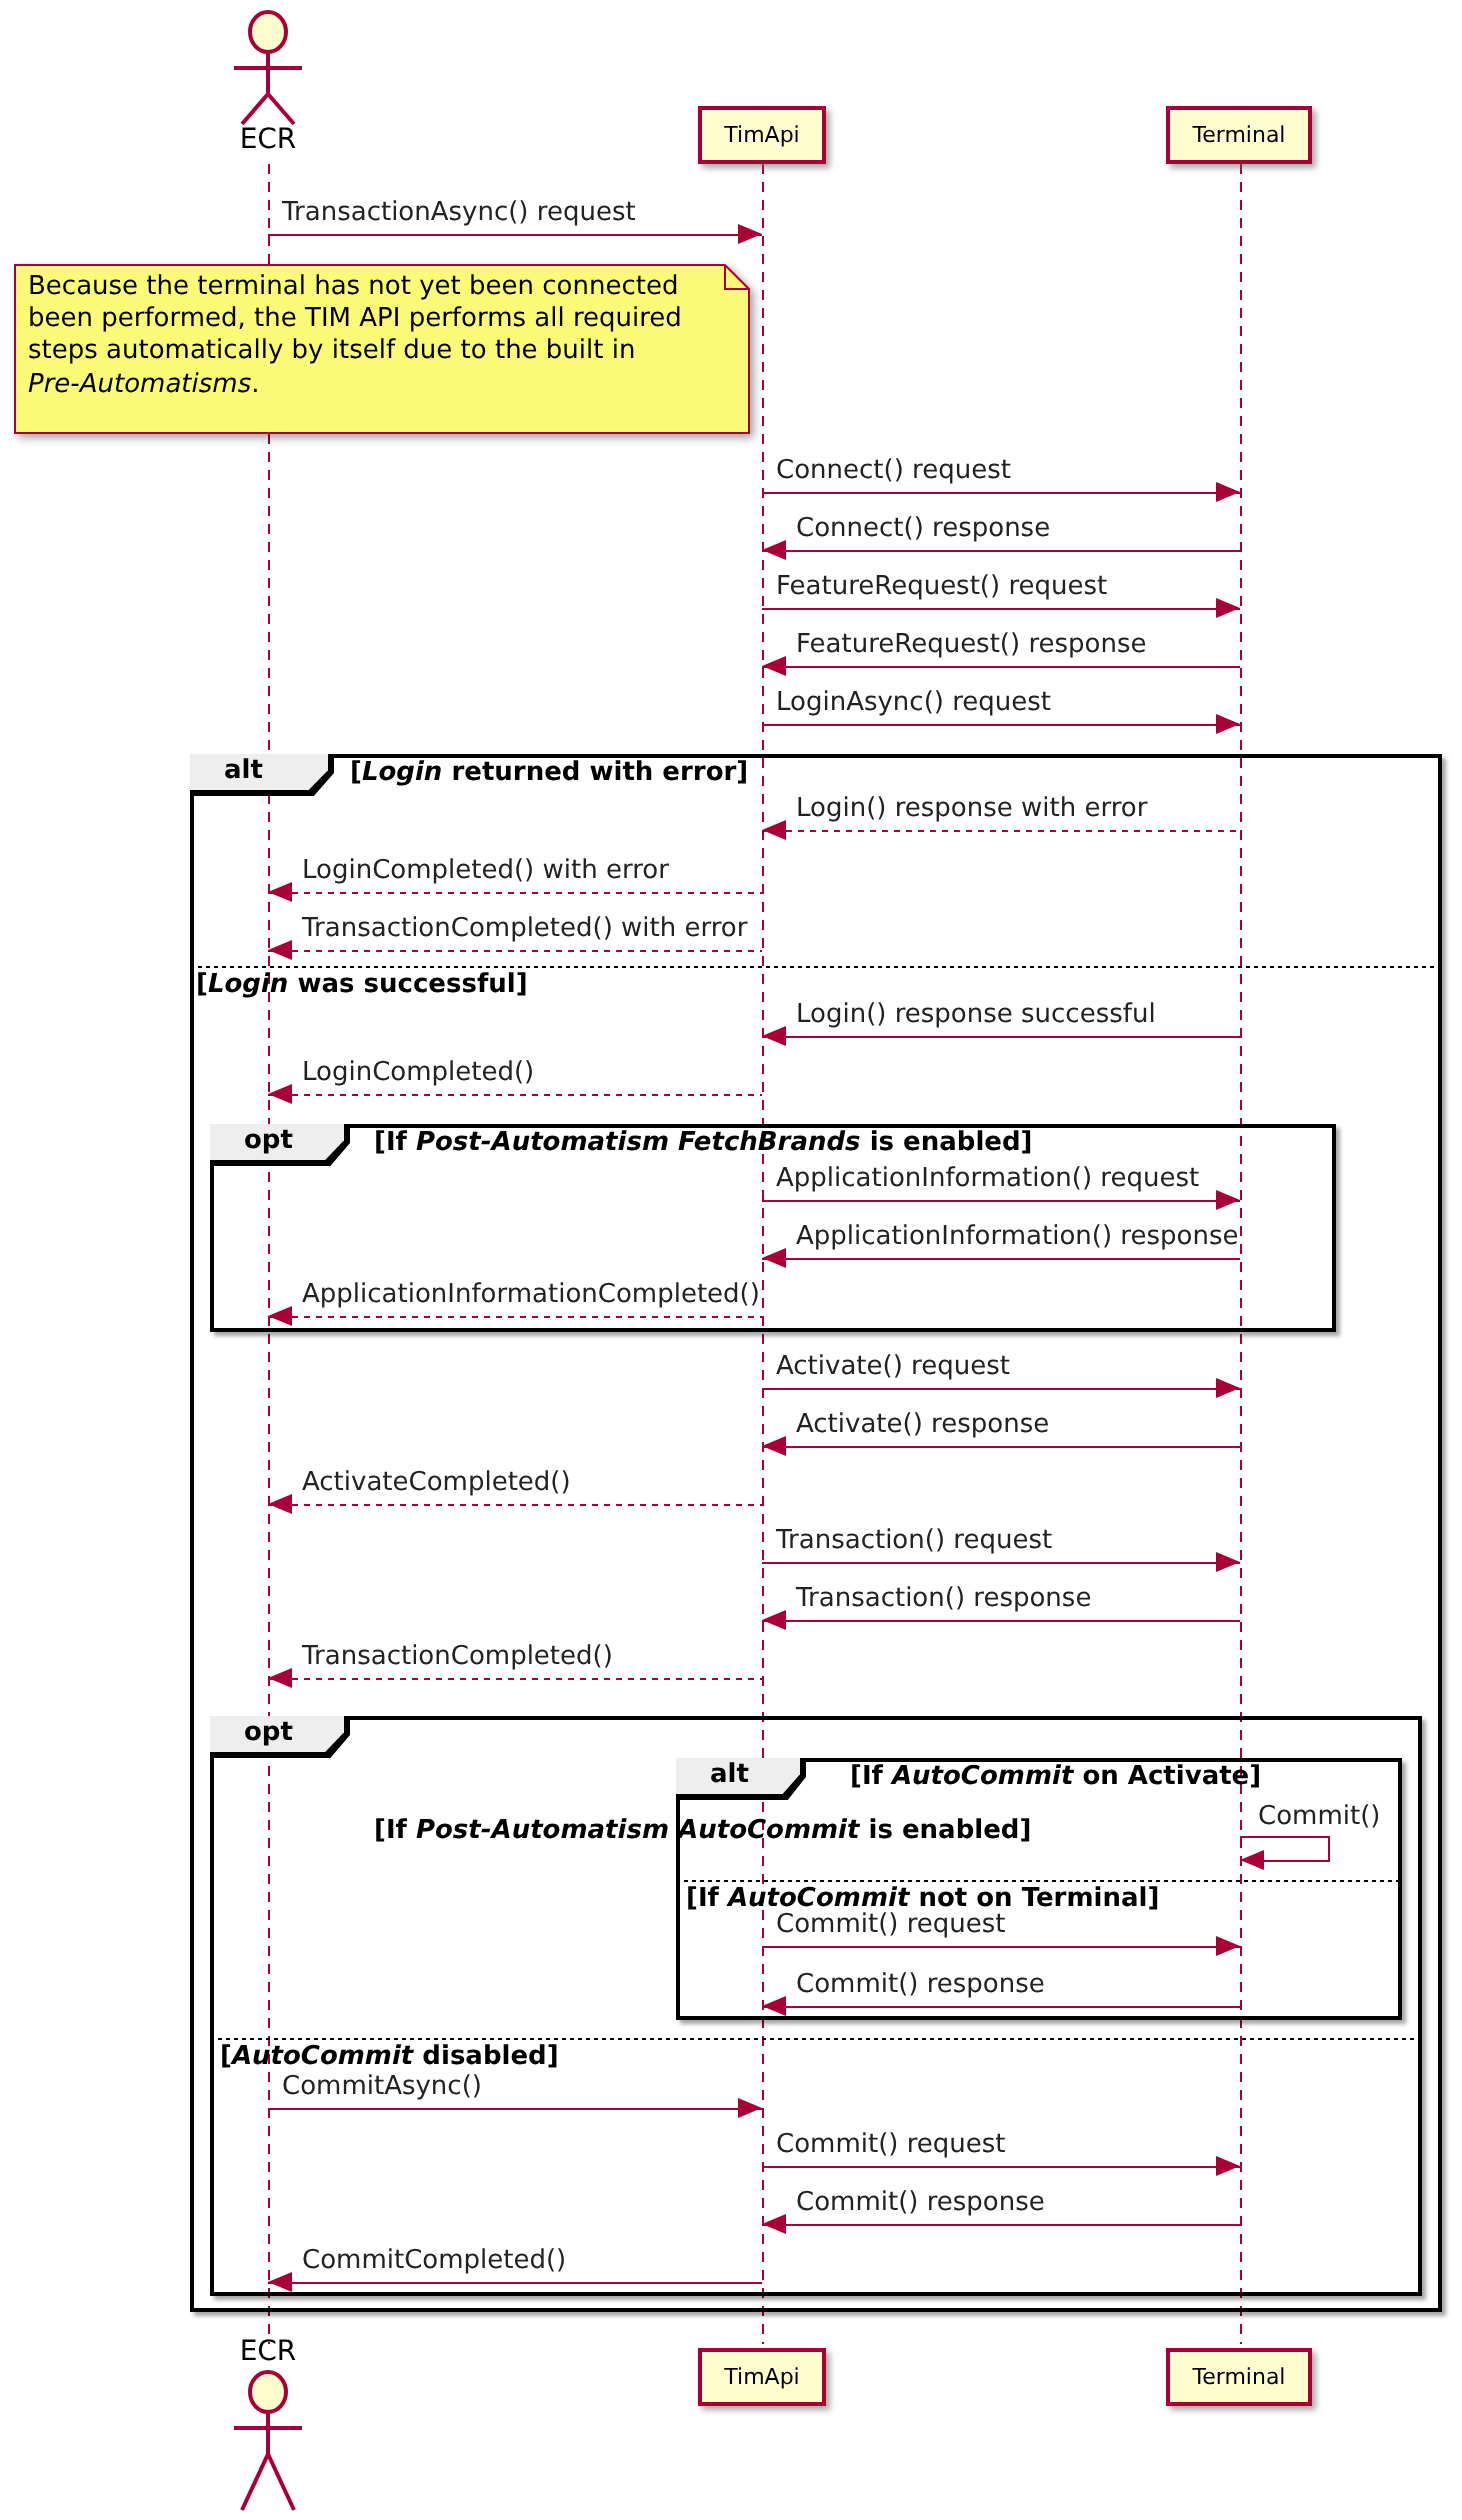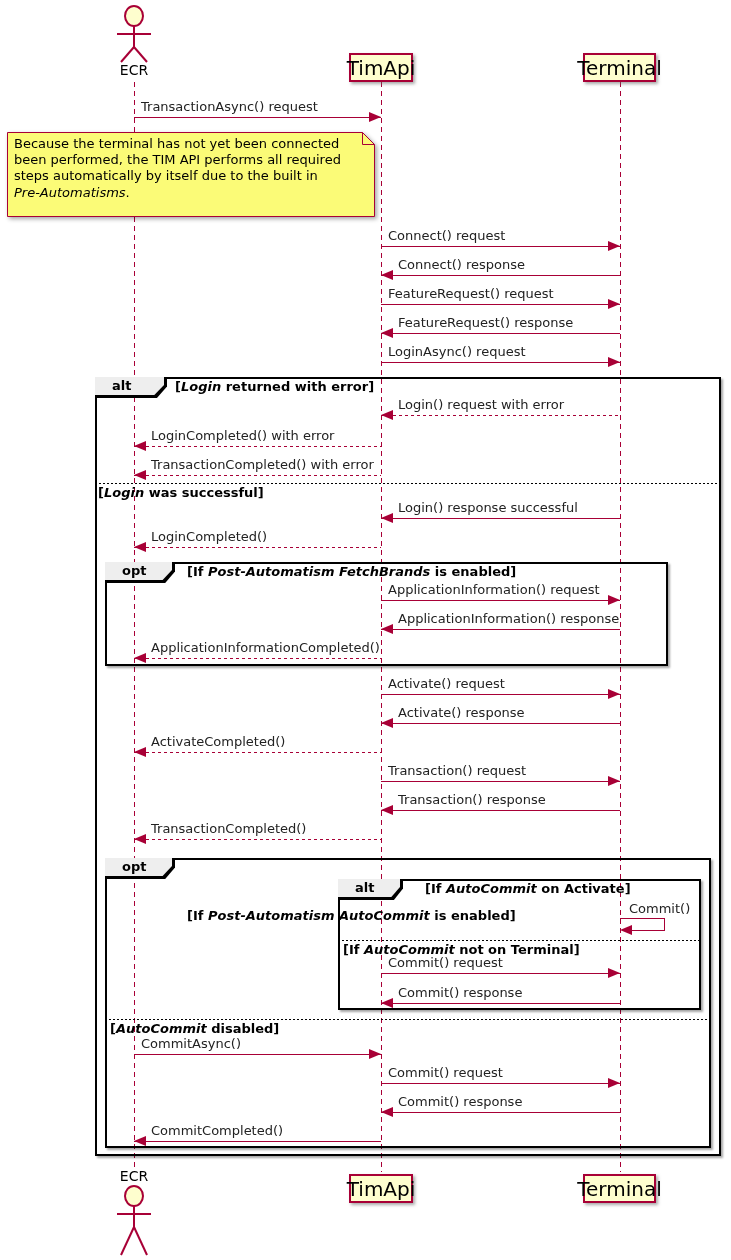--- a/index.html
+++ b/index.html
@@ -4,21 +4,21 @@
 <style>
   html,body{margin:0;padding:0;background:#ffffff;}
   #canvas{
     position:relative;width:731px;height:1260px;background:#ffffff;overflow:hidden;
     font-family:"DejaVu Sans",sans-serif;
   }
   .lifeline{position:absolute;width:1px;}
   .pbox{
     position:absolute;box-sizing:border-box;height:29px;
     border:2px solid;display:flex;align-items:center;justify-content:center;
-    font-size:20px;color:#000;box-shadow:2px 2px 3px rgba(100,100,100,.55);
+    font-size:11px;color:#000;box-shadow:2px 2px 3px rgba(100,100,100,.55);
   }
   .actor-label{position:absolute;width:60px;text-align:center;font-size:14px;color:#000;}
   .actor-fig{position:absolute;}
   .msg-label{position:absolute;font-size:13px;white-space:nowrap;color:#222;height:15px;line-height:15px;}
   .mline{position:absolute;height:1px;}
   .vline{position:absolute;width:1px;}
   .ah{position:absolute;width:0;height:0;}
   .frame{position:absolute;box-sizing:border-box;border:2px solid #000;background:transparent;box-shadow:2px 2px 2px rgba(0,0,0,.35);}
   .tab-outer{position:absolute;left:-2px;top:-2px;height:21px;background:#000;
     clip-path:polygon(0 0,100% 0,100% 45%,86% 100%,0 100%);}
@@ -103,21 +103,21 @@
     <div class="ah" style="left: 608px; top: 299px; border-top: 5px solid transparent; border-bottom: 5px solid transparent; border-left: 12px solid rgb(168, 0, 54);"></div>
     <div class="msg-label" style="left: 388px; top: 286px;">FeatureRequest() request</div>
     <div class="mline" style="left: 381px; top: 333px; width: 239px; background: rgb(168, 0, 54);"></div>
     <div class="ah" style="left: 381px; top: 328px; border-top: 5px solid transparent; border-bottom: 5px solid transparent; border-right: 12px solid rgb(168, 0, 54);"></div>
     <div class="msg-label" style="left: 398px; top: 315px;">FeatureRequest() response</div>
     <div class="mline" style="left: 381px; top: 362px; width: 239px; background: rgb(168, 0, 54);"></div>
     <div class="ah" style="left: 608px; top: 357px; border-top: 5px solid transparent; border-bottom: 5px solid transparent; border-left: 12px solid rgb(168, 0, 54);"></div>
     <div class="msg-label" style="left: 388px; top: 344px;">LoginAsync() request</div>
     <div class="mline" style="left: 381px; top: 415px; width: 239px; background-image: repeating-linear-gradient(90deg, rgb(168, 0, 54) 0px, rgb(168, 0, 54) 3px, transparent 3px, transparent 6px);"></div>
     <div class="ah" style="left: 381px; top: 410px; border-top: 5px solid transparent; border-bottom: 5px solid transparent; border-right: 12px solid rgb(168, 0, 54);"></div>
-    <div class="msg-label" style="left: 398px; top: 397px;">Login() request with error</div>
+    <div class="msg-label" style="left: 398px; top: 397px;">Login() response with error</div>
     <div class="mline" style="left: 134px; top: 446px; width: 247px; background-image: repeating-linear-gradient(90deg, rgb(168, 0, 54) 0px, rgb(168, 0, 54) 3px, transparent 3px, transparent 6px);"></div>
     <div class="ah" style="left: 134px; top: 441px; border-top: 5px solid transparent; border-bottom: 5px solid transparent; border-right: 12px solid rgb(168, 0, 54);"></div>
     <div class="msg-label" style="left: 151px; top: 428px;">LoginCompleted() with error</div>
     <div class="mline" style="left: 134px; top: 475px; width: 247px; background-image: repeating-linear-gradient(90deg, rgb(168, 0, 54) 0px, rgb(168, 0, 54) 3px, transparent 3px, transparent 6px);"></div>
     <div class="ah" style="left: 134px; top: 470px; border-top: 5px solid transparent; border-bottom: 5px solid transparent; border-right: 12px solid rgb(168, 0, 54);"></div>
     <div class="msg-label" style="left: 151px; top: 457px;">TransactionCompleted() with error</div>
     <div class="mline" style="left: 381px; top: 518px; width: 239px; background: rgb(168, 0, 54);"></div>
     <div class="ah" style="left: 381px; top: 513px; border-top: 5px solid transparent; border-bottom: 5px solid transparent; border-right: 12px solid rgb(168, 0, 54);"></div>
     <div class="msg-label" style="left: 398px; top: 500px;">Login() response successful</div>
     <div class="mline" style="left: 134px; top: 547px; width: 247px; background-image: repeating-linear-gradient(90deg, rgb(168, 0, 54) 0px, rgb(168, 0, 54) 3px, transparent 3px, transparent 6px);"></div>

